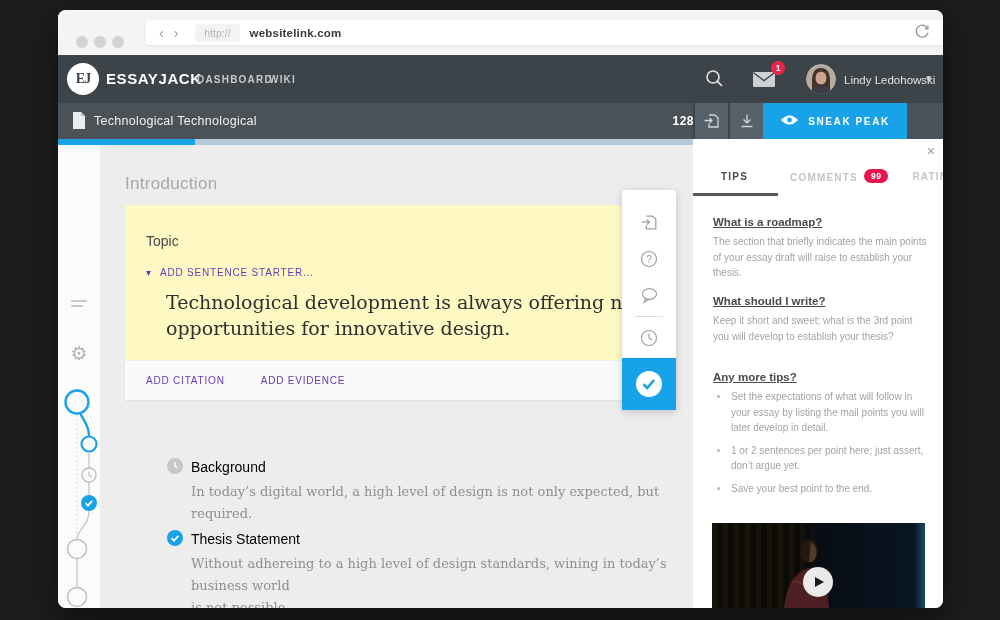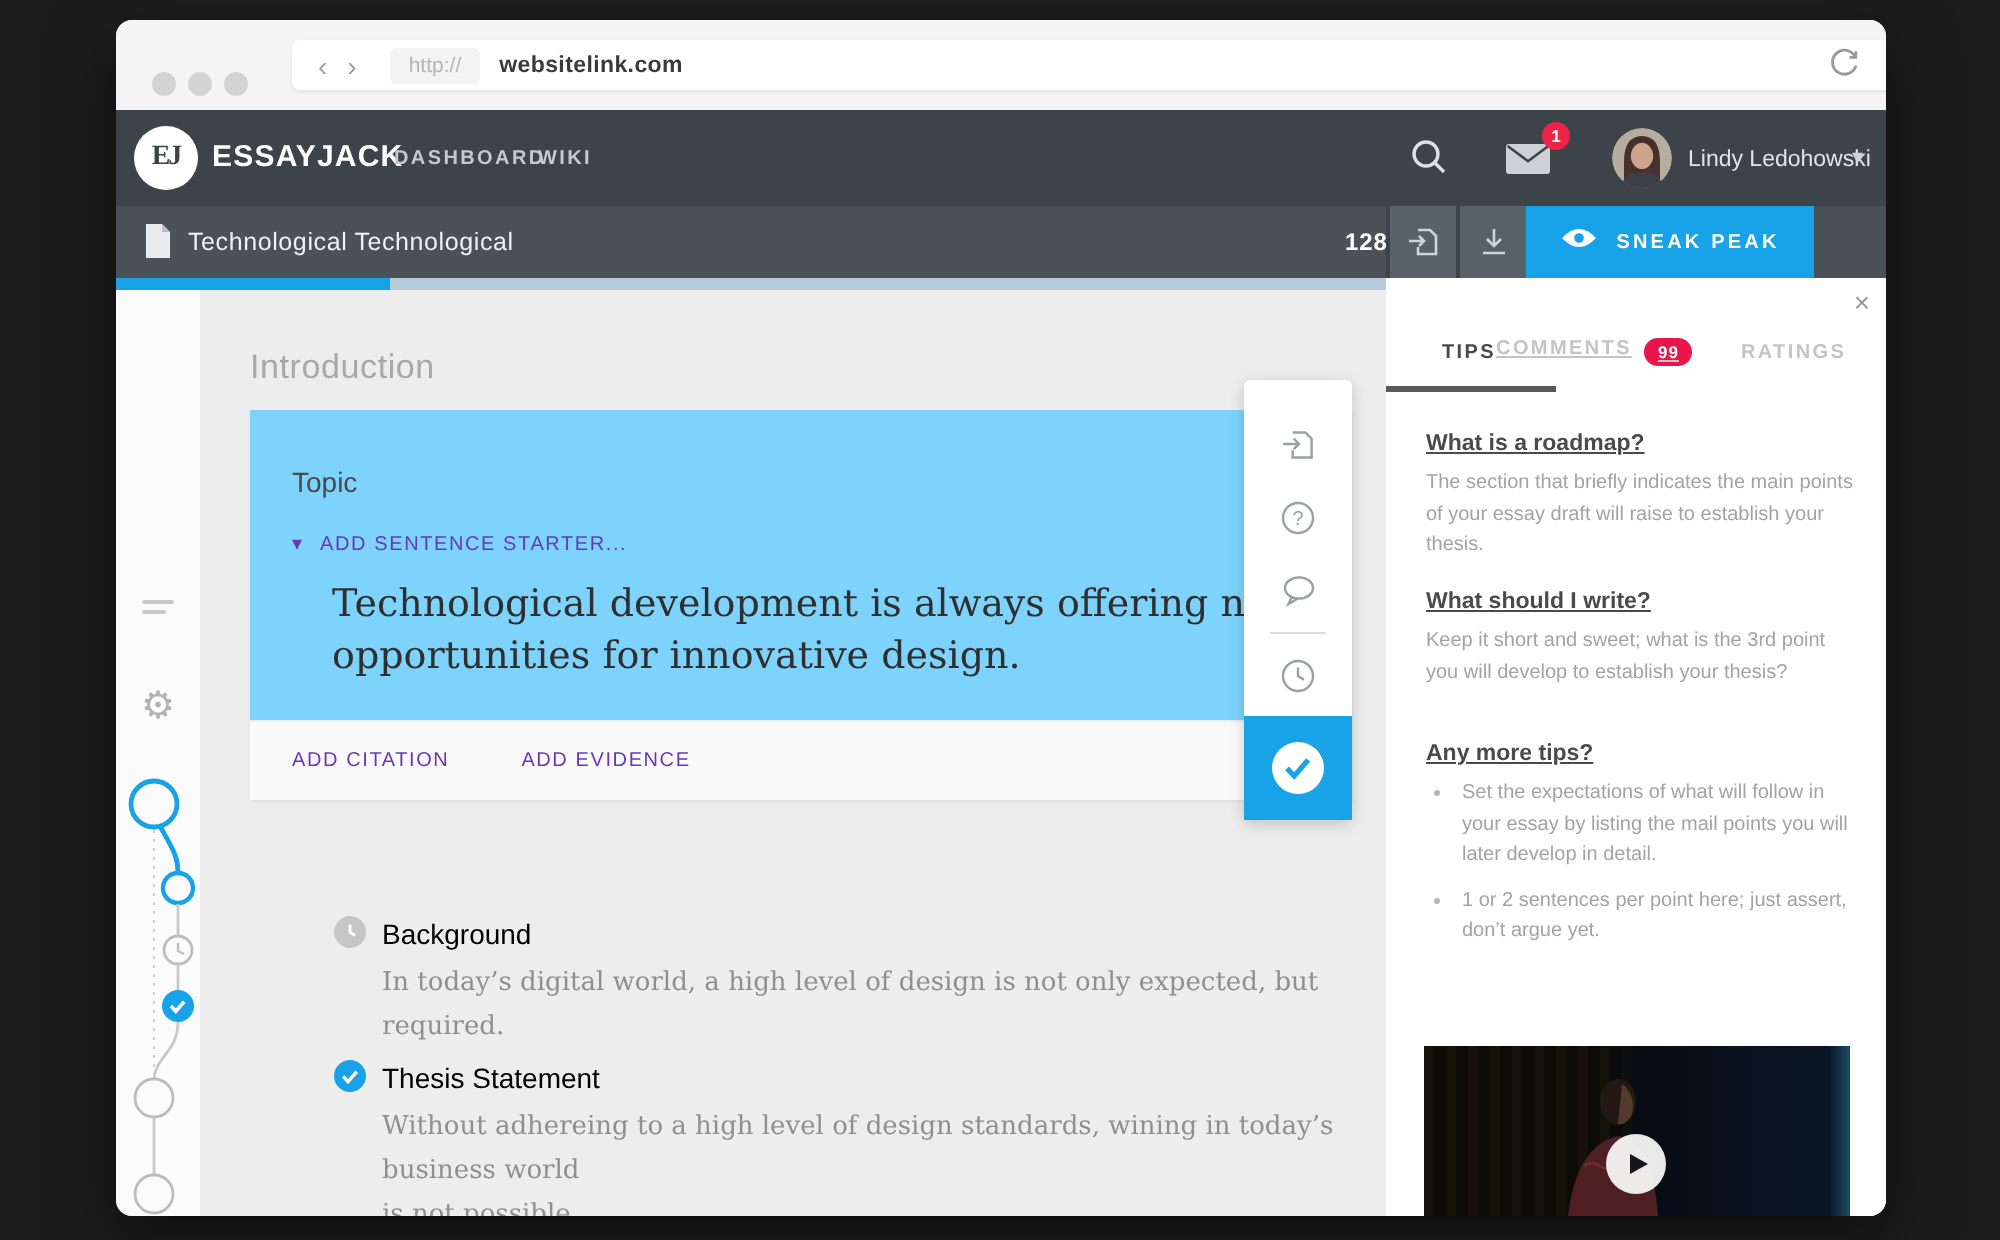--- a/index.html
+++ b/index.html
@@ -51,21 +51,21 @@
 
   
   .rail { position:absolute; left:0; top:135px; width:42px; height:463px; background:#fbfbfb; }
   .rail-icon { position:absolute; left:0; width:42px; display:flex; justify-content:center; cursor:pointer; }
   .menu-lines div { height:2px; background:#c9c9c9; border-radius:1px; margin:3px 0; }
   .gear-glyph { font-size:19px; color:#b3b3b3; line-height:1; }
 
   
   .content { position:absolute; left:42px; top:135px; width:593px; height:463px; background:#ededed; }
   .section-heading { position:absolute; color:#a8a8a8; font-size:17px; letter-spacing:.3px; }
-  .card { position:absolute; left:67px; top:195px; width:551px; height:195px; background:#7dd3fc;
+  .card { position:absolute; left:67px; top:195px; width:551px; height:195px; background:#fef9c3;
           box-shadow:0 1px 2px rgba(0,0,0,.06); }
   .topic-label { position:absolute; left:21px; top:28px; color:#4a4a4a; font-size:14px; }
   .starter { position:absolute; left:21px; top:62px; display:flex; align-items:center; gap:9px; cursor:pointer; }
   .starter-caret { color:#6639b7; font-size:10px; line-height:1; }
   .purple-cap { color:#6639b7; font-size:10px; font-weight:normal; letter-spacing:.8px; }
   .essay { position:absolute; left:41px; top:84px; width:490px; color:#2f2f2f;
            font-family:"DejaVu Serif", serif; font-size:19px; line-height:1.38; }
   .card-footer { position:absolute; left:0; top:155px; width:551px; height:40px; background:#fafafa;
                  border-top:1px solid #ececec; display:flex; align-items:center; gap:36px; padding-left:21px; }
   .card-footer .purple-cap { cursor:pointer; }
@@ -82,21 +82,21 @@
   .float-check { position:absolute; left:0; top:168px; width:54px; height:52px; background:#18a2e8;
                  display:flex; align-items:center; justify-content:center; cursor:pointer; }
 
   
   .panel { position:absolute; left:635px; top:129px; width:250px; height:469px; background:#ffffff; }
   .panel-close { position:absolute; right:8px; top:4px; color:#9a9a9a; font-size:14px; cursor:pointer; }
   .tabs { position:absolute; left:0; top:24px; width:250px; height:26px; display:flex; align-items:center; }
   .tab { font-size:10px; font-weight:bold; letter-spacing:1.2px; color:#c4c4c4; cursor:pointer; }
   .tab.active { color:#4a4a4a; }
   .tab-tips { margin-left:28px; }
-  .tab-comments { display:flex; align-items:flex-start; gap:6px;text-decoration:underline; }
+  .tab-comments { margin-left:42px; display:flex; align-items:flex-end; gap:6px; }
   .tab-ratings { margin-left:24px; }
   .tab-underline { position:absolute; left:0; top:54px; width:85px; height:3px; background:#5a5a5a; }
   .badge { background:#e9164e; color:#fff; font-size:8.5px; font-weight:bold; border-radius:8px;
            padding:2px 7px; letter-spacing:.5px; }
   .tip-section { position:absolute; left:20px; width:218px; }
   .tip-heading { color:#4a4a4a; font-size:11.5px; font-weight:bold; margin-bottom:6px;text-decoration:underline; }
   .tip-body { color:#a3a3a3; font-size:10px; line-height:1.55; }
   .bullet-row { display:flex; margin-bottom:7px; }
   .bullet-dot { width:3px; height:3px; border-radius:50%; background:#b5b5b5; margin:6px 11px 0 4px; flex:none; }
 
@@ -323,20 +323,24 @@
       <div class="tip-section" style="top:232px">
         <div class="tip-heading">Any more tips?</div>
         <div class="bullet-row">
           <span class="bullet-dot"></span>
           <span class="tip-body">Set the expectations of what will follow in your essay by listing the mail points you will later develop in detail.</span>
         </div>
         <div class="bullet-row">
           <span class="bullet-dot"></span>
           <span class="tip-body">1 or 2 sentences per point here; just assert, don’t argue yet.</span>
         </div>
+        <div class="bullet-row">
+          <span class="bullet-dot"></span>
+          <span class="tip-body">Save your best point to the end.</span>
+        </div>
       </div>
 
       <div class="video">
         <svg width="213" height="85" viewBox="0 0 213 85">
           <ellipse cx="97" cy="28" rx="9" ry="11.5" fill="#241812"></ellipse>
           <path d="M99 19 Q106 24 104 34 Q101 40 97 39 Z" fill="#7a5742" opacity="0.55"></path>
           <path d="M72 85 Q76 50 97 45 Q114 47 117 85 Z" fill="#4e2024"></path>
           <path d="M80 60 q4-3 8 0 q4 3 8 0 q4-3 8 0" stroke="#8a3a30" stroke-width="1.2" fill="none" opacity="0.6"></path>
         </svg>
         <div class="play-btn">

